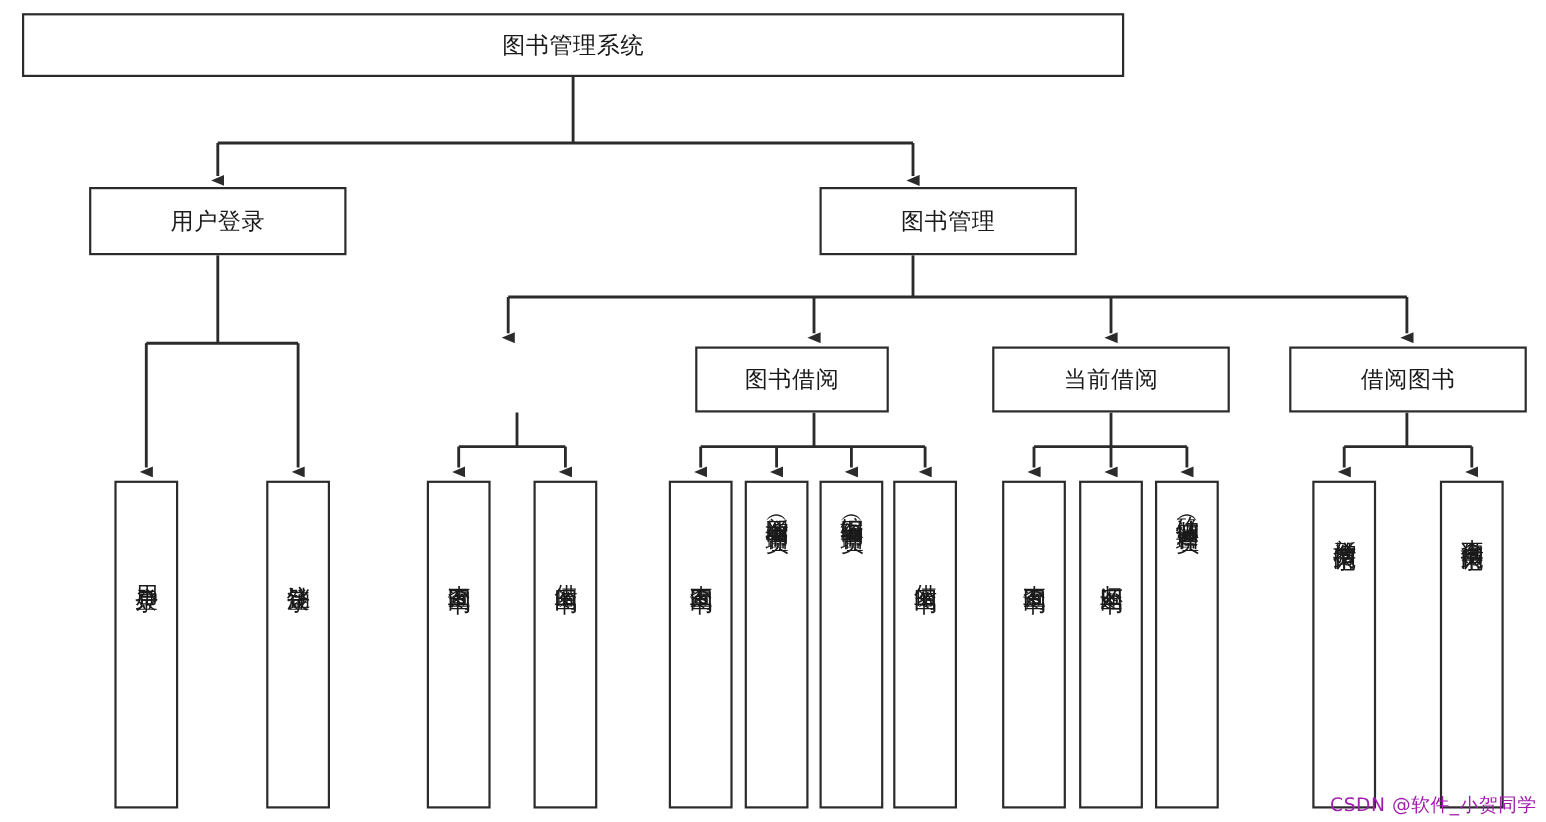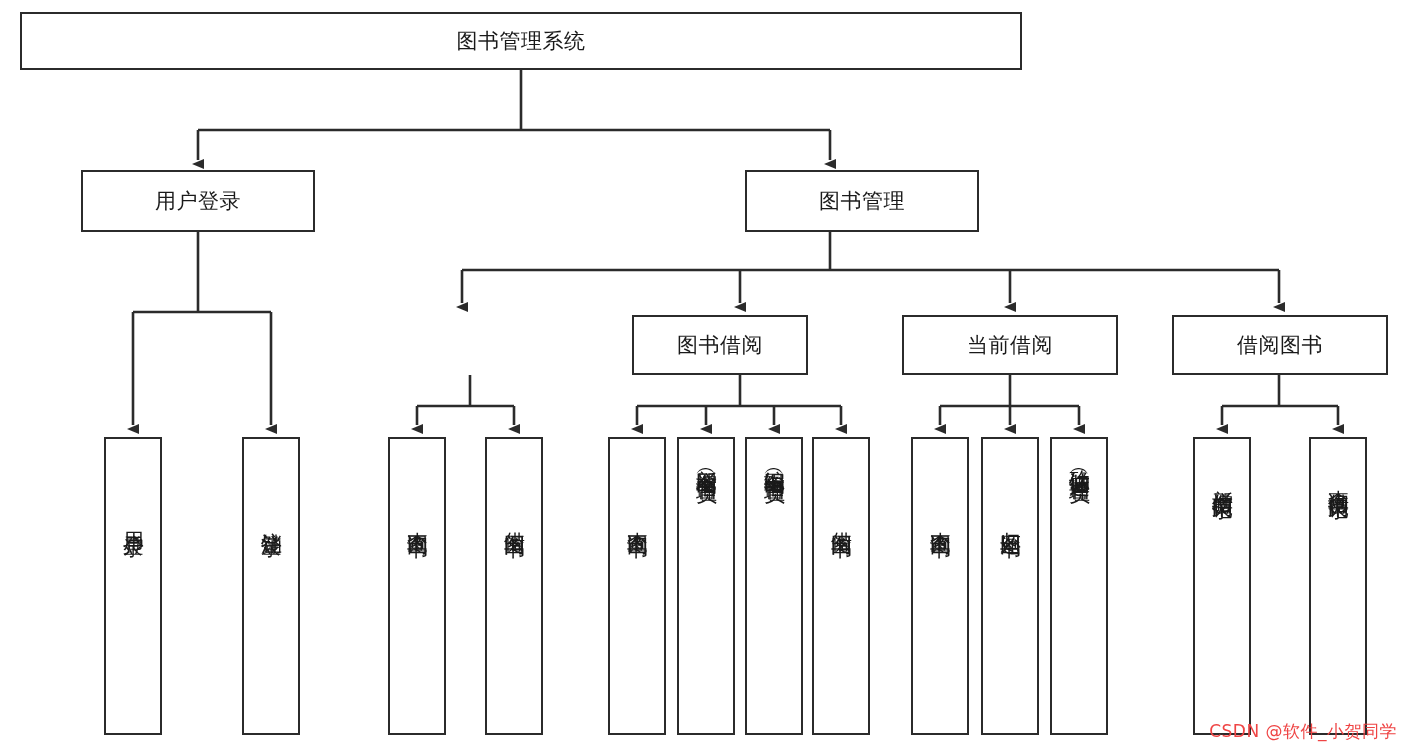--- a/index.html
+++ b/index.html
@@ -63,21 +63,21 @@
     margin-top: 8px;
   }
   .node.vertical.midtall .node-label {
     margin-top: 28px;
   }
   #watermark {
     position: absolute;
     right: 8px;
     bottom: 4px;
     font-size: 17px;
-    color: #ef4444;
+    color: #a21caf;
     white-space: nowrap;
     letter-spacing: 0.5px;
   }
 </style>
 </head>
 <body>
 
 <div id="canvas">
 
   <svg id="edges" viewBox="0 0 1405 747" xmlns="http://www.w3.org/2000/svg">

